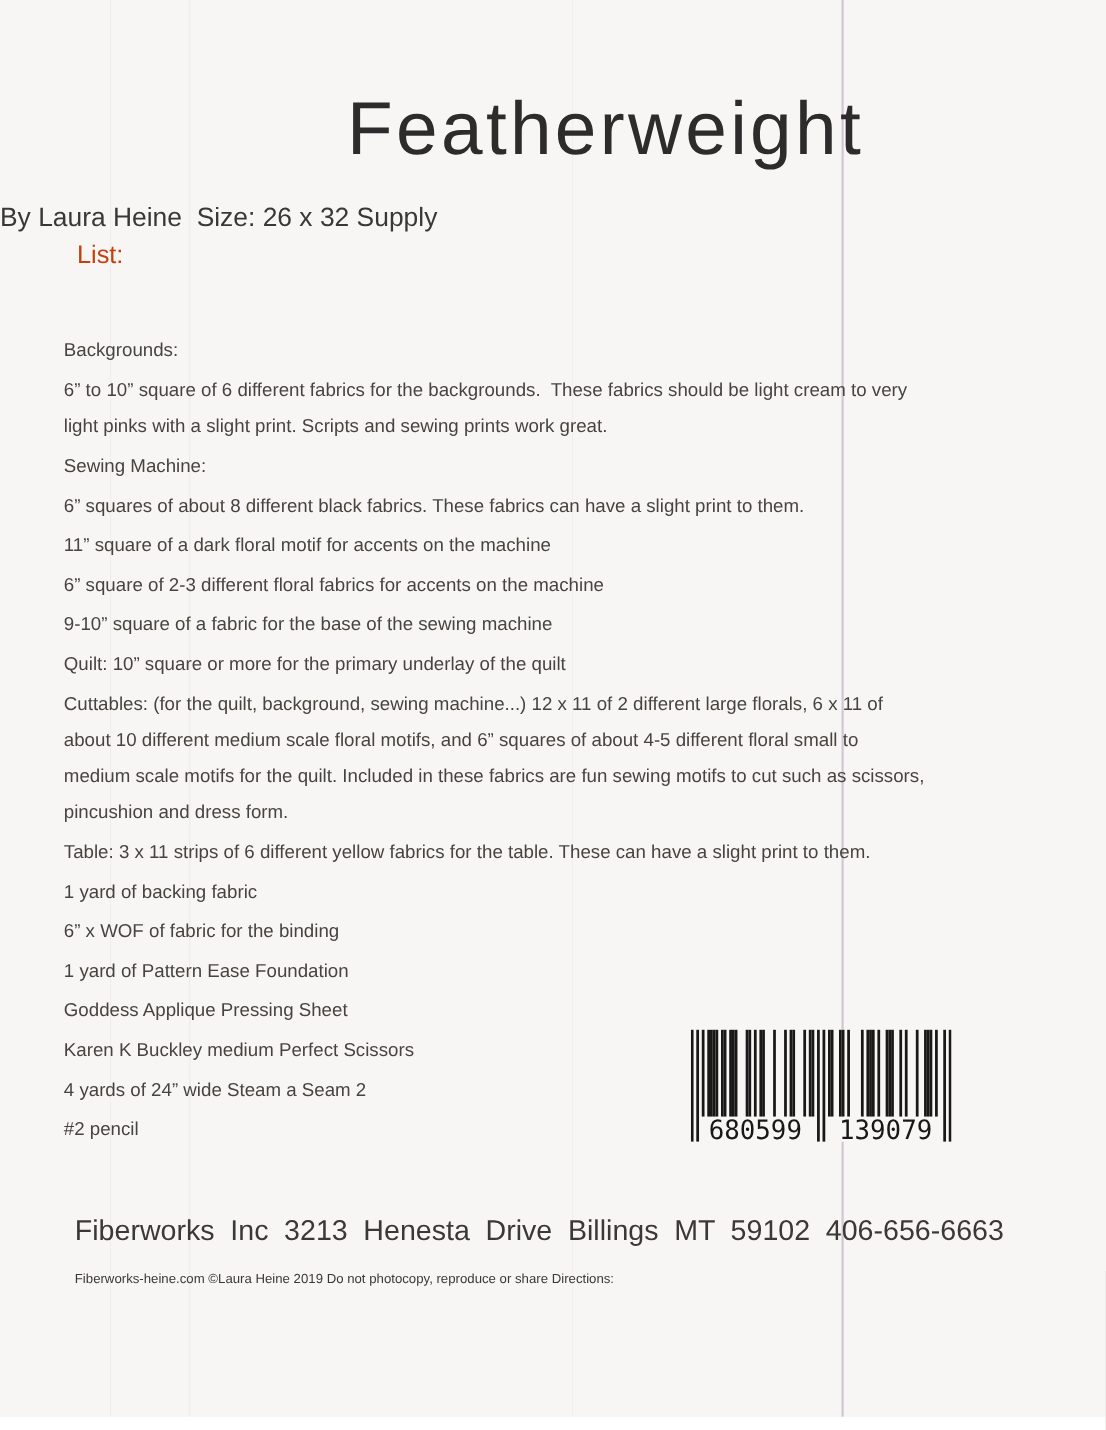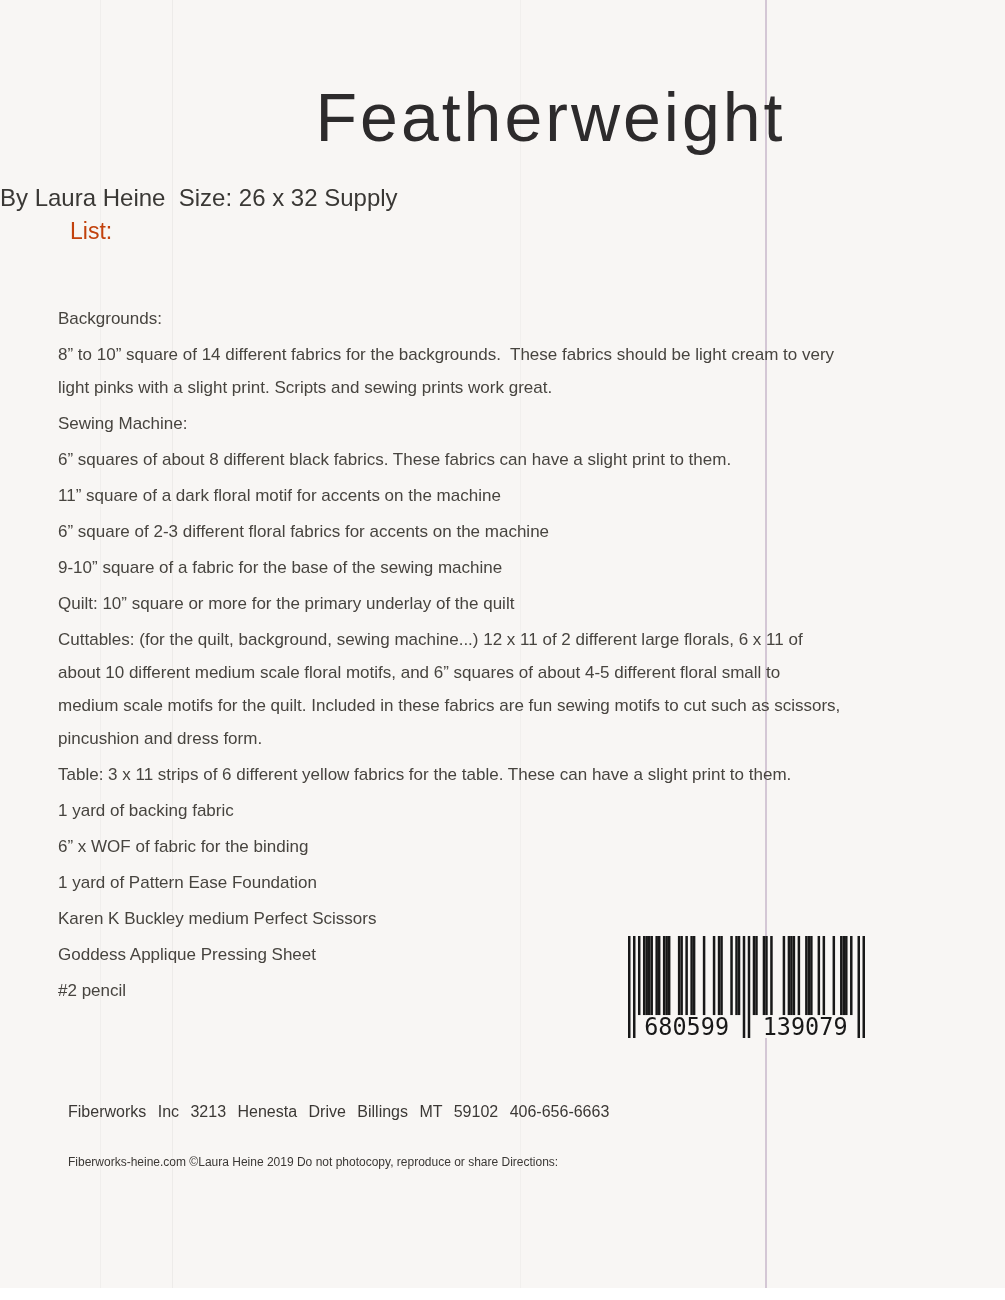--- a/index.html
+++ b/index.html
@@ -42,21 +42,21 @@
     white-space:pre-wrap;
   }
   .barcode{
     position:absolute;left:628px;top:936px;width:237px;height:102px;
     background:#f8f6f4;
     text-align:right;
   }
   .barcode svg{display:block;width:100%;height:100%;}
   .footer1{
     position:absolute;top:1103px;left:68px;width:920px;
-    font-size:16px;color:#3b3835;word-spacing:7px;white-space:pre;
+    font-size:26px;color:#3b3835;word-spacing:7px;white-space:pre;
   }
   .footer2{
     position:absolute;top:1155px;left:68px;width:920px;
     font-size:12px;color:#3b3835;white-space:pre;
   }
   .bottom-edge{
     position:absolute;left:0;right:0;bottom:0;height:12px;background:#ffffff;
   }
 </style>
 </head>
@@ -70,38 +70,39 @@
   <div class="scan-line l4"></div>
 
   <h1 class="title">Featherweight</h1>
 
   <div class="byline">By Laura Heine  Size: 26 x 32 Supply</div>
 
   <div class="list-heading">List:</div>
 
   <div class="supply-list">
       <p class="item">Backgrounds:</p>
-      <p class="item">8” to 10” square of 14 different fabrics for the backgrounds.  These fabrics should be light cream to very
+      <p class="item">6” to 10” square of 6 different fabrics for the backgrounds.  These fabrics should be light cream to very
 light pinks with a slight print. Scripts and sewing prints work great.</p>
       <p class="item">Sewing Machine:</p>
       <p class="item">6” squares of about 8 different black fabrics. These fabrics can have a slight print to them.</p>
       <p class="item">11” square of a dark floral motif for accents on the machine</p>
       <p class="item">6” square of 2-3 different floral fabrics for accents on the machine</p>
       <p class="item">9-10” square of a fabric for the base of the sewing machine</p>
       <p class="item">Quilt: 10” square or more for the primary underlay of the quilt</p>
       <p class="item">Cuttables: (for the quilt, background, sewing machine...) 12 x 11 of 2 different large florals, 6 x 11 of
 about 10 different medium scale floral motifs, and 6” squares of about 4-5 different floral small to
 medium scale motifs for the quilt. Included in these fabrics are fun sewing motifs to cut such as scissors,
 pincushion and dress form.</p>
       <p class="item">Table: 3 x 11 strips of 6 different yellow fabrics for the table. These can have a slight print to them.</p>
       <p class="item">1 yard of backing fabric</p>
       <p class="item">6” x WOF of fabric for the binding</p>
       <p class="item">1 yard of Pattern Ease Foundation</p>
+      <p class="item">Goddess Applique Pressing Sheet</p>
       <p class="item">Karen K Buckley medium Perfect Scissors</p>
-      <p class="item">Goddess Applique Pressing Sheet</p>
+      <p class="item">4 yards of 24” wide Steam a Seam 2</p>
       <p class="item">#2 pencil</p>
     </div>
 
   <div class="barcode">
     <svg id="barcode-svg" viewBox="0 0 95 40" preserveAspectRatio="none" xmlns="http://www.w3.org/2000/svg">
         <rect x="0" y="0" width="1" height="40" fill="#181818"></rect>
         <rect x="2" y="0" width="1" height="40" fill="#181818"></rect>
         <rect x="4" y="0" width="1" height="31" fill="#181818"></rect>
         <rect x="6" y="0" width="1" height="31" fill="#181818"></rect>
         <rect x="7" y="0" width="1" height="31" fill="#181818"></rect>

